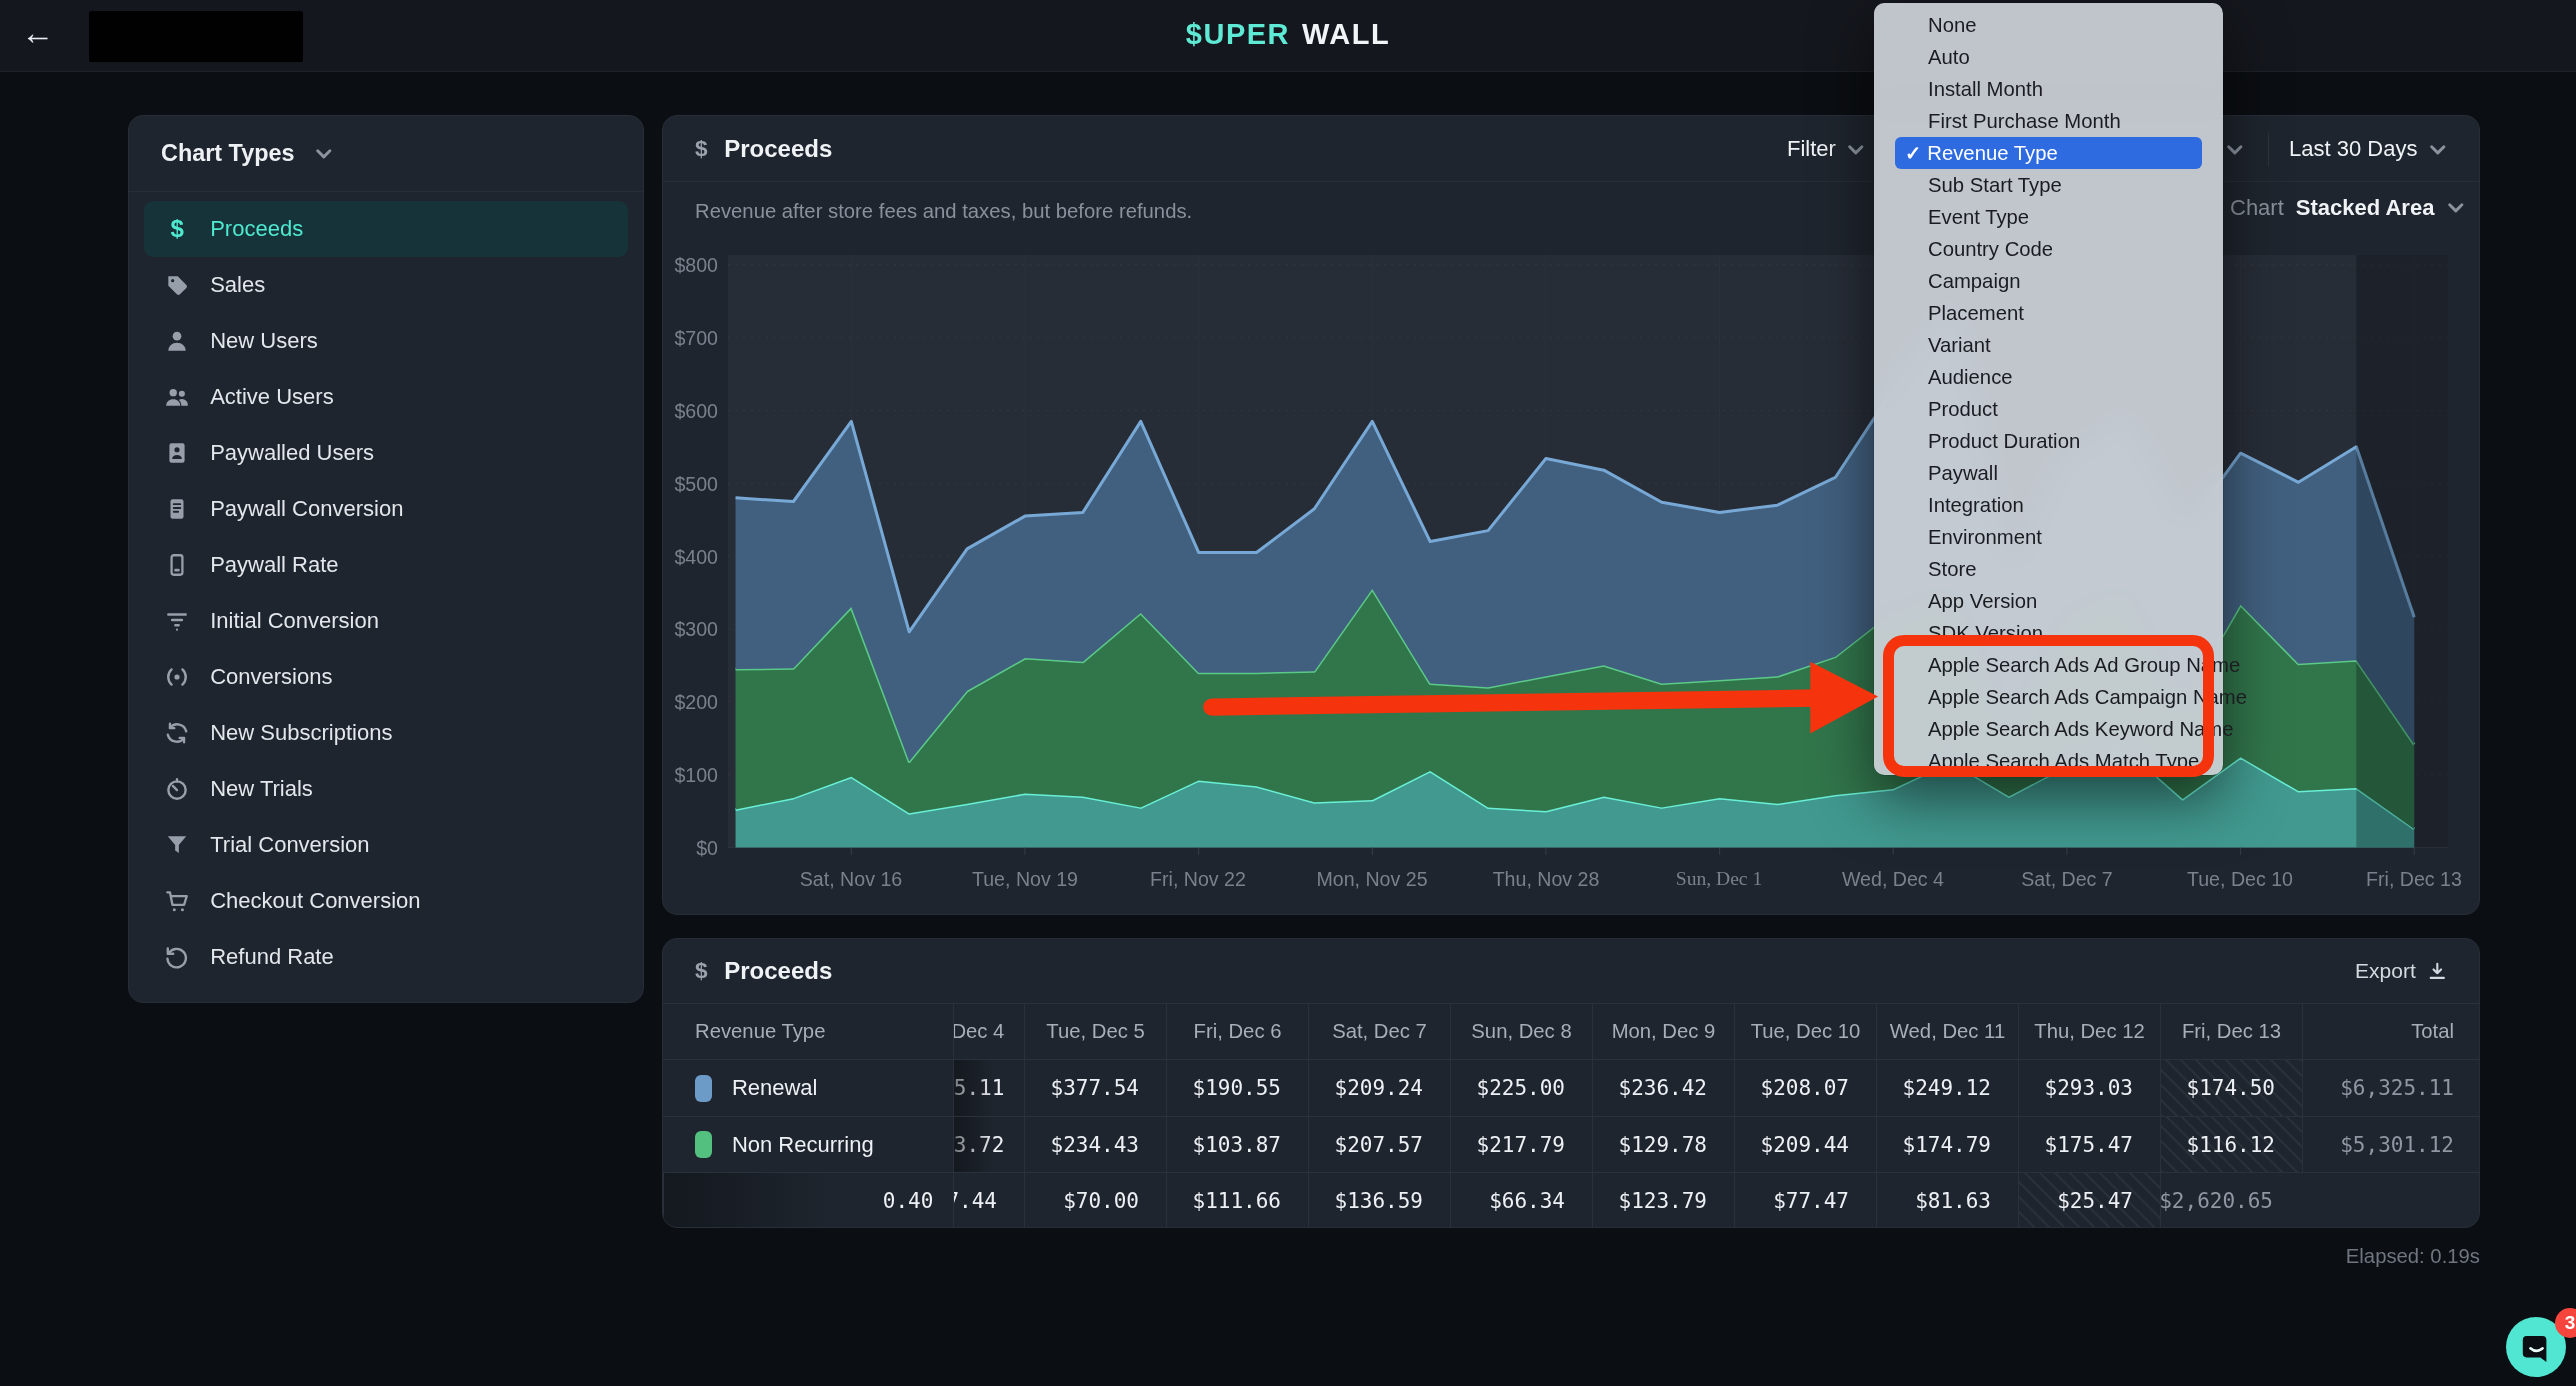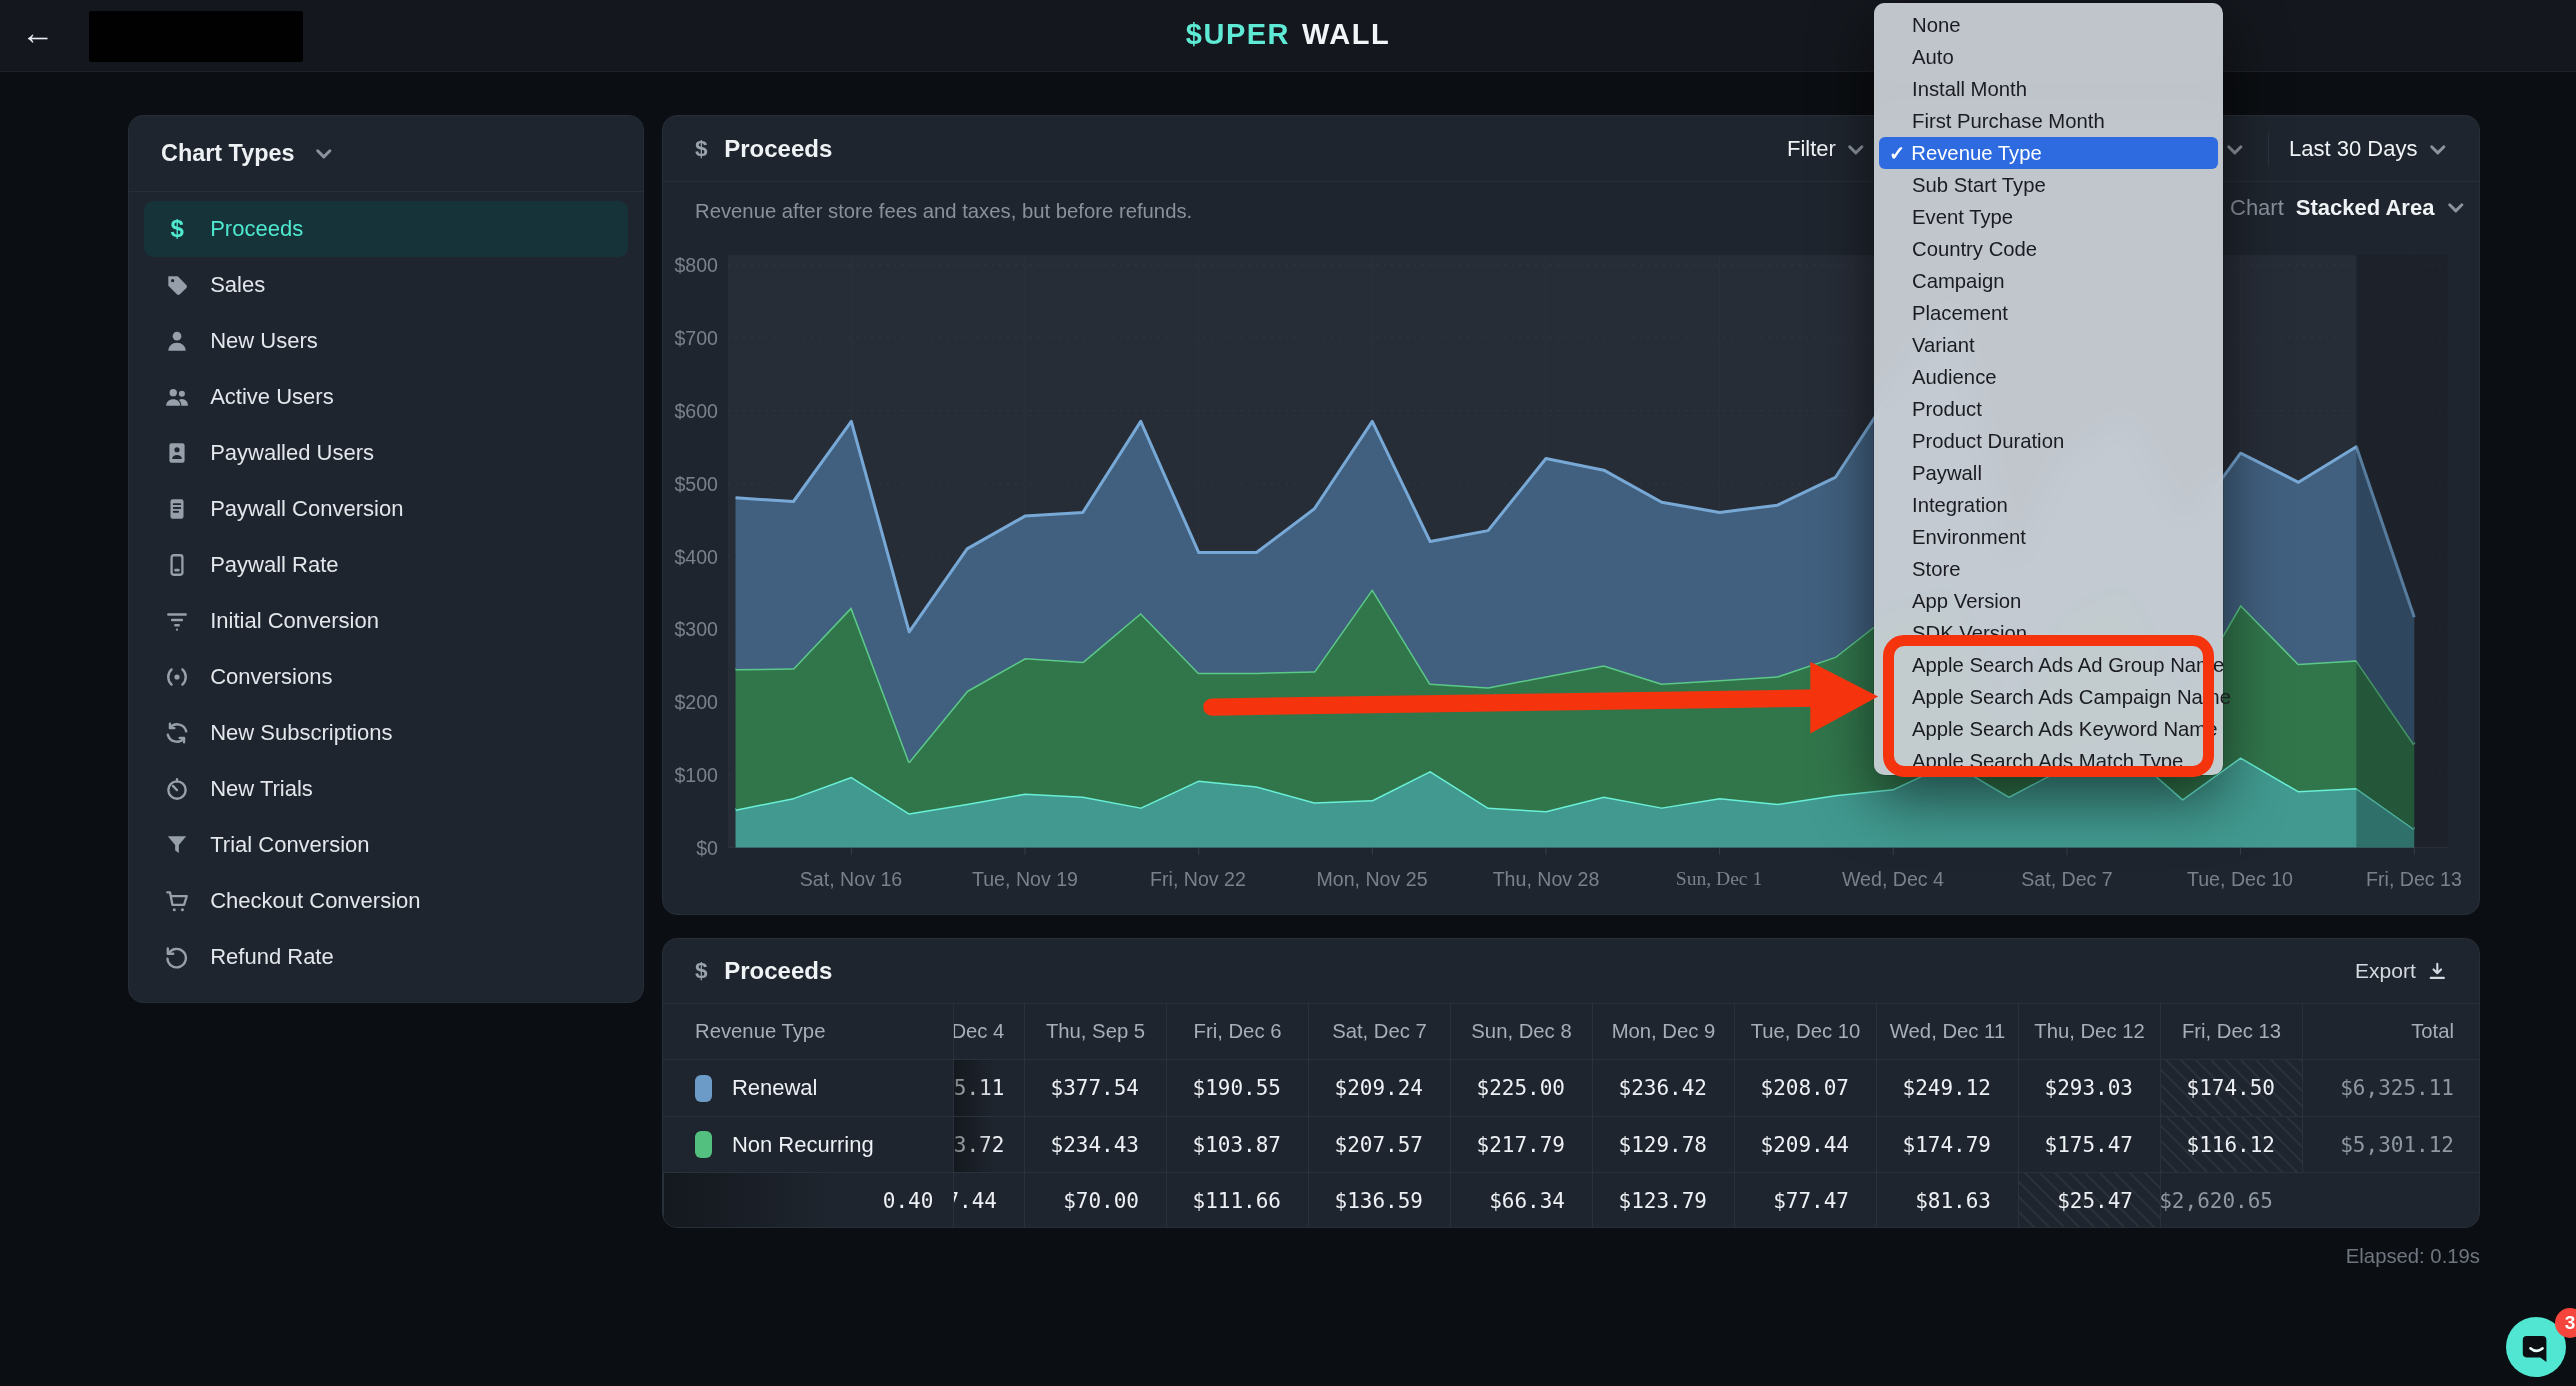--- a/index.html
+++ b/index.html
@@ -71,21 +71,21 @@
   .td.label { justify-content:flex-start; padding-left:32px; gap:19.6px; font-family:"Liberation Sans", sans-serif; font-size:22px; border-left:none; }
   .swatch { width:17.3px; height:27px; border-radius:6px; flex:none; }
   .td.clip { padding-right:19.6px; position:relative; }
   .td.clip::before { content:""; position:absolute; left:0; top:0; bottom:0; width:58%; background:linear-gradient(90deg, rgba(9,12,16,0.5), rgba(9,12,16,0)); pointer-events:none; }
   .td.hatch, .th.hatch-b { background-image:repeating-linear-gradient(45deg, rgba(255,255,255,0.05) 0 1.5px, transparent 1.5px 10.6px); }
   .td.total { color:#8e97a2; padding-right:29px; }
 
   .elapsed { position:absolute; right:96px; top:1245px; font-size:20.3px; color:#6f7680; }
 
   
-  .menu { position:absolute; left:1874px; top:3px; width:349px; height:772px; background:rgba(203,208,215,0.94); border-radius:10.6px; box-shadow:0 22.6px 60px rgba(0,0,0,0.55), 0 0 0 0.8px rgba(0,0,0,0.12); z-index:50; padding:6px 0; backdrop-filter:blur(10.6px); }
+  .menu { position:absolute; left:1874px; top:3px; width:349px; height:772px; background:rgba(203,208,215,0.94); border-radius:10.6px; box-shadow:0 22.6px 60px rgba(0,0,0,0.55), 0 0 0 0.8px rgba(0,0,0,0.12); z-index:50; padding:6px 16px; backdrop-filter:blur(10.6px); }
   .menu-item { position:relative; height:32px; display:flex; align-items:center; padding-left:38px; font-size:20.3px; color:#1a1c21; white-space:nowrap; cursor:pointer; }
   .menu-item .check { position:absolute; left:9.8px; font-size:19.6px; font-weight:700; }
   .menu-item.sel { background:#2e6be0; color:#ffffff; margin:0 5.3px; padding-left:32px; border-radius:6px; }
   .redbox { position:absolute; left:9px; width:331px; border:11.3px solid #f5340e; border-radius:21px; z-index:55; pointer-events:none; }
 
   
   .annot { position:absolute; left:0; top:0; z-index:60; pointer-events:none; }
 
   
   .chat { position:absolute; left:2506px; top:1317px; width:60px; height:60px; border-radius:50%; background:#50e6d1; z-index:70; display:flex; align-items:center; justify-content:center; cursor:pointer; }
@@ -349,21 +349,21 @@
         <span>Export</span>
         <svg viewBox="0 0 24 24">
             <path d="M12 4v10M8 10l4 4 4-4M5 19h14"></path>
           </svg>
       </div>
     </div>
     <div id="table-body">
         <div class="grid-row thead">
           <div class="th first">Revenue Type</div>
           <div class="th clip">Dec 4</div>
-          <div class="th">Thu, Sep 5</div>
+          <div class="th">Tue, Dec 5</div>
           <div class="th">Fri, Dec 6</div>
           <div class="th">Sat, Dec 7</div>
           <div class="th">Sun, Dec 8</div>
           <div class="th">Mon, Dec 9</div>
           <div class="th">Tue, Dec 10</div>
           <div class="th">Wed, Dec 11</div>
           <div class="th">Thu, Dec 12</div>
           <div class="th">Fri, Dec 13</div>
           <div class="th total">Total</div>
         </div>

